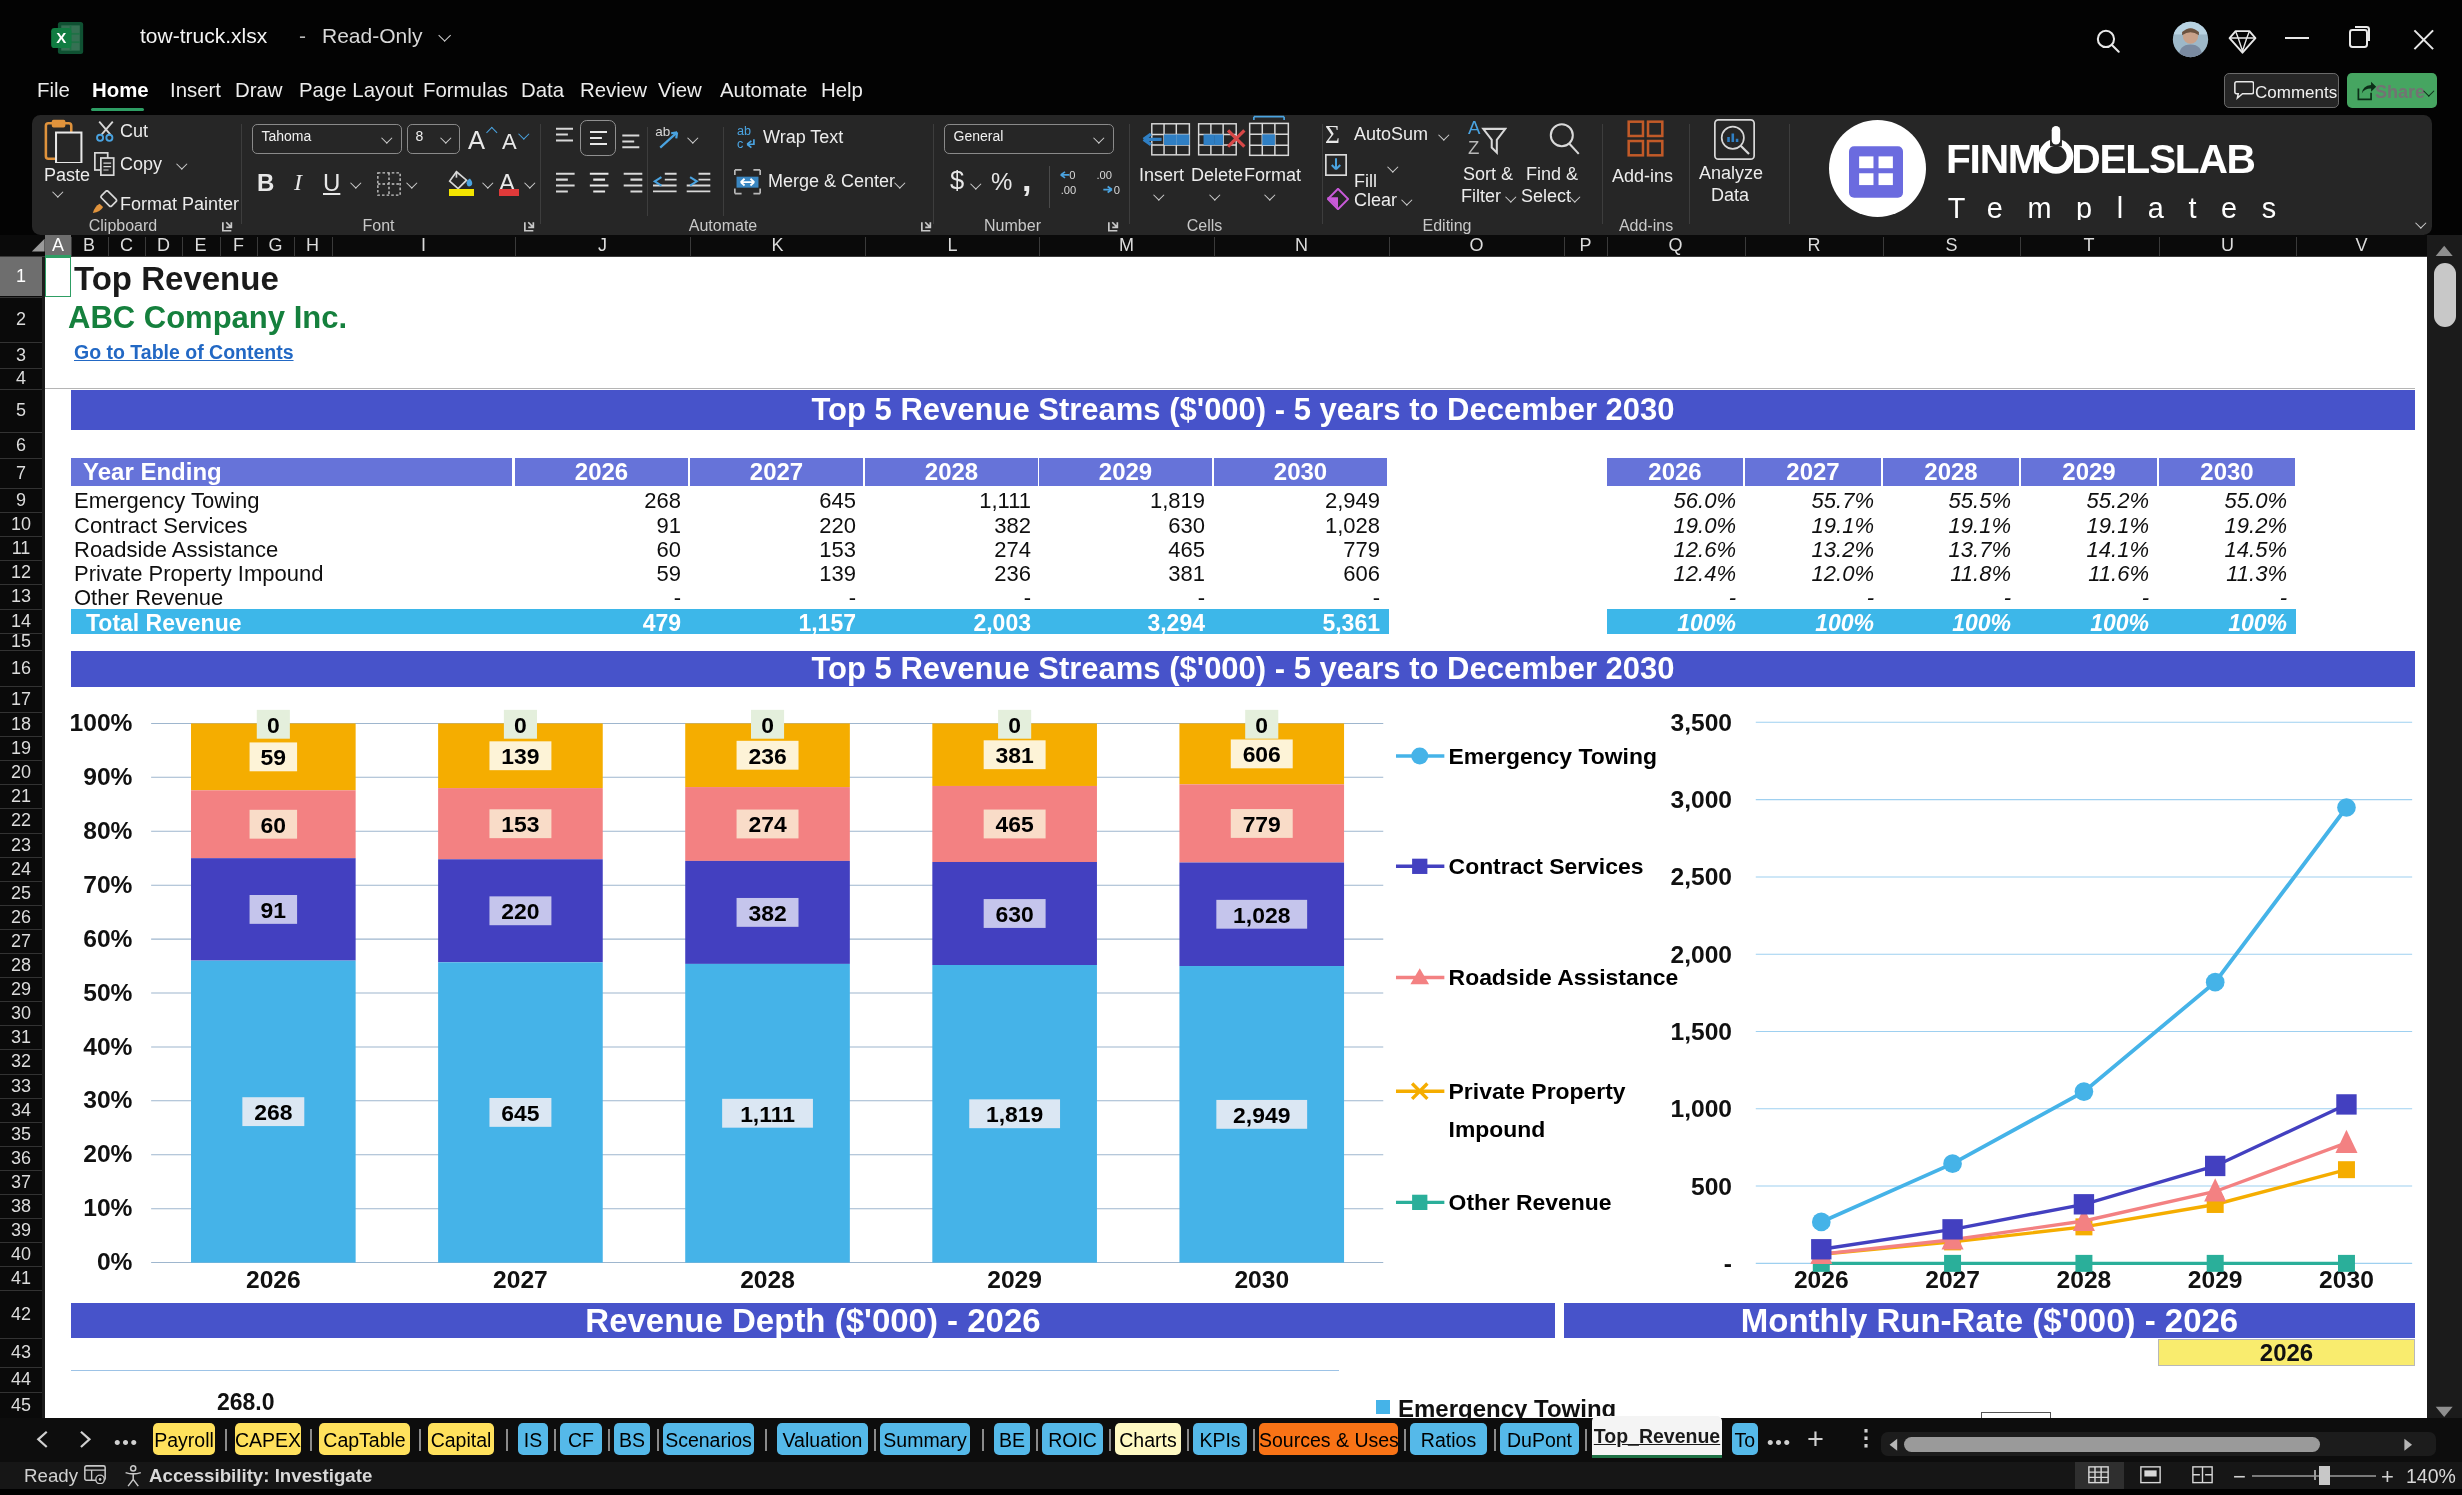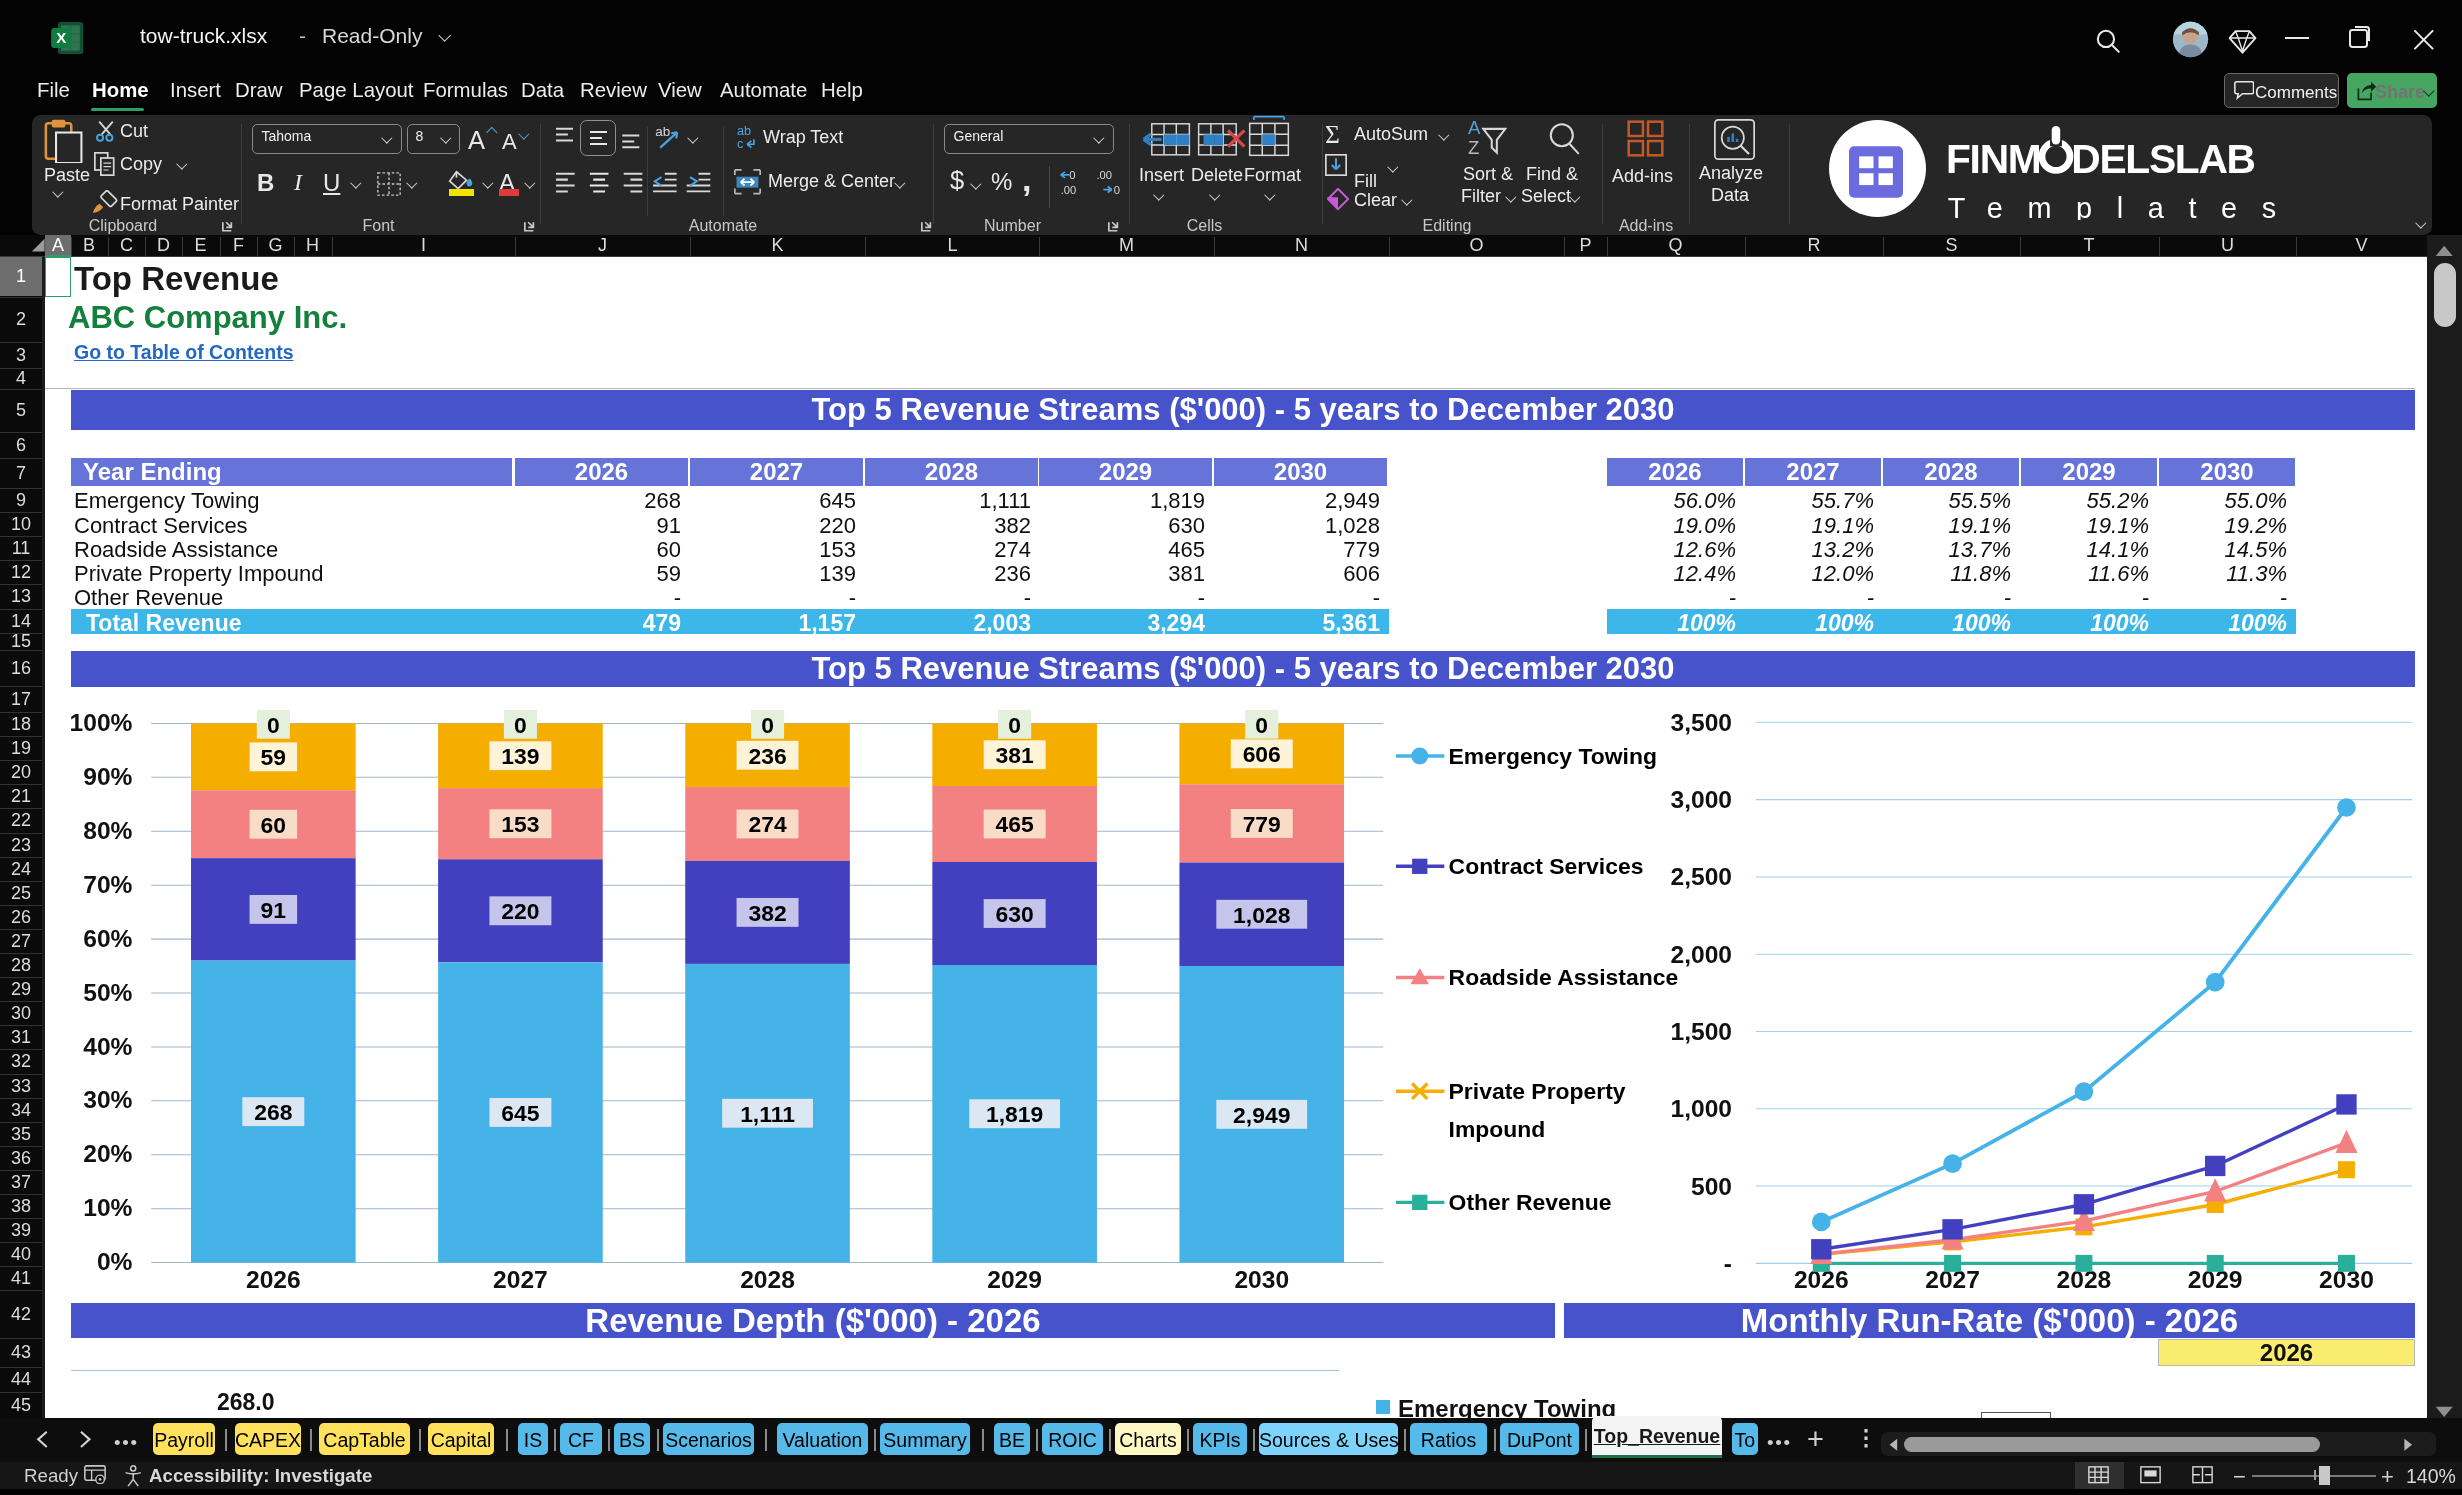--- a/index.html
+++ b/index.html
@@ -795,21 +795,21 @@
 <div class="tab" style="left:518px;width:30px;line-height:35px;background:#55b9e9;">IS</div>
 <div class="tab" style="left:560px;width:42px;line-height:35px;background:#55b9e9;">CF</div>
 <div class="tab" style="left:614px;width:36px;line-height:35px;background:#55b9e9;">BS</div>
 <div class="tab" style="left:663px;width:91px;line-height:35px;background:#55b9e9;">Scenarios</div>
 <div class="tab" style="left:777px;width:91px;line-height:35px;background:#55b9e9;">Valuation</div>
 <div class="tab" style="left:880px;width:90px;line-height:35px;background:#55b9e9;">Summary</div>
 <div class="tab" style="left:994px;width:36px;line-height:35px;background:#55b9e9;">BE</div>
 <div class="tab" style="left:1042px;width:61px;line-height:35px;background:#55b9e9;">ROIC</div>
 <div class="tab" style="left:1115px;width:66px;line-height:35px;background:#fef9c3;">Charts</div>
 <div class="tab" style="left:1193px;width:54px;line-height:35px;background:#55b9e9;">KPIs</div>
-<div class="tab" style="left:1259px;width:139px;line-height:35px;background:#7dd3fc;">Sources &amp; Uses</div>
+<div class="tab" style="left:1259px;width:139px;line-height:35px;background:#f97316;">Sources &amp; Uses</div>
 <div class="tab" style="left:1410px;width:77px;line-height:35px;background:#55b9e9;">Ratios</div>
 <div class="tab" style="left:1500px;width:79px;line-height:35px;background:#55b9e9;">DuPont</div>
 <div class="tsep" style="left:225px;"></div>
 <div class="tsep" style="left:310px;"></div>
 <div class="tsep" style="left:419px;"></div>
 <div class="tsep" style="left:506px;"></div>
 <div class="tsep" style="left:554px;"></div>
 <div class="tsep" style="left:608px;"></div>
 <div class="tsep" style="left:657px;"></div>
 <div class="tsep" style="left:765px;"></div>

